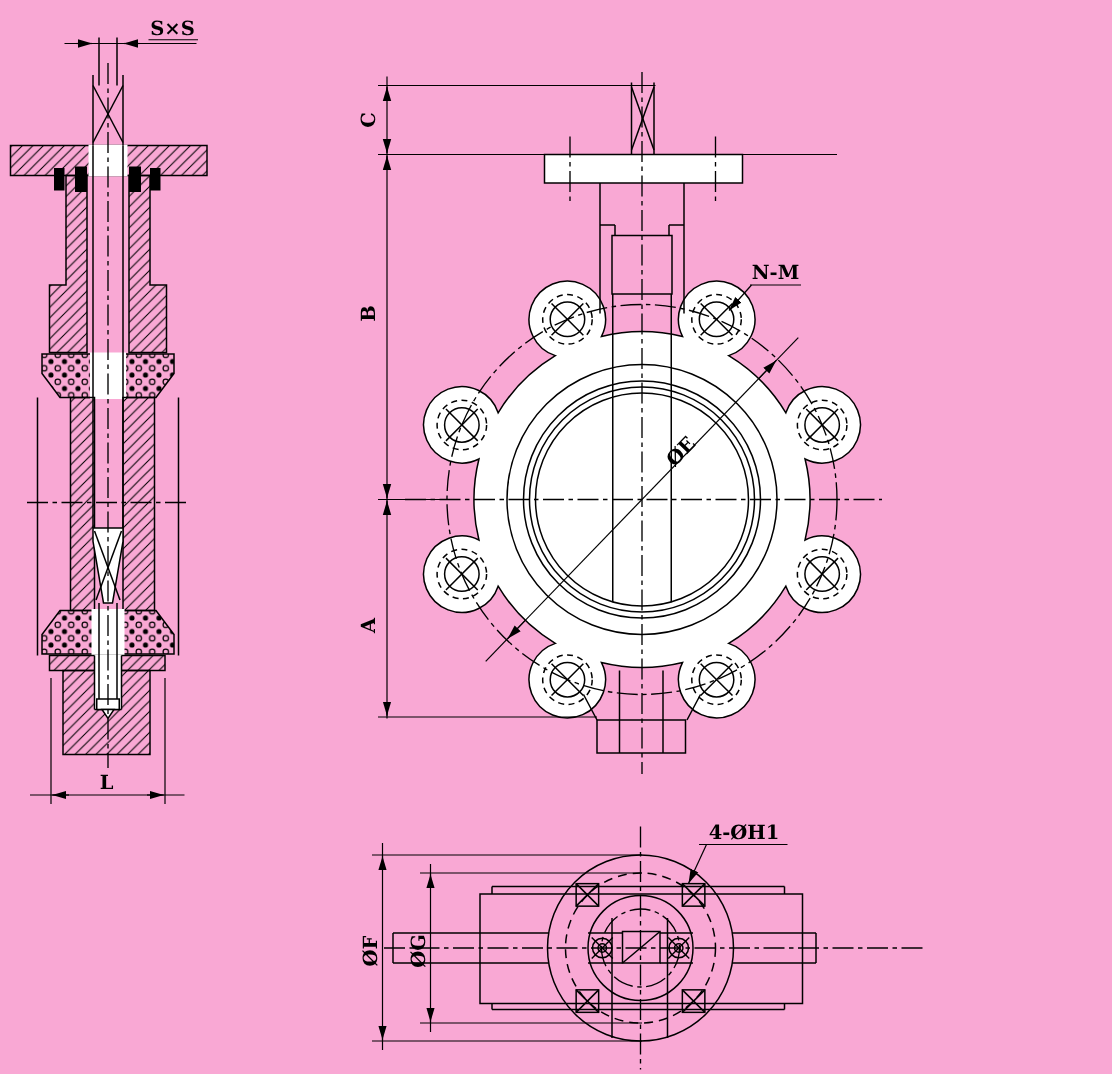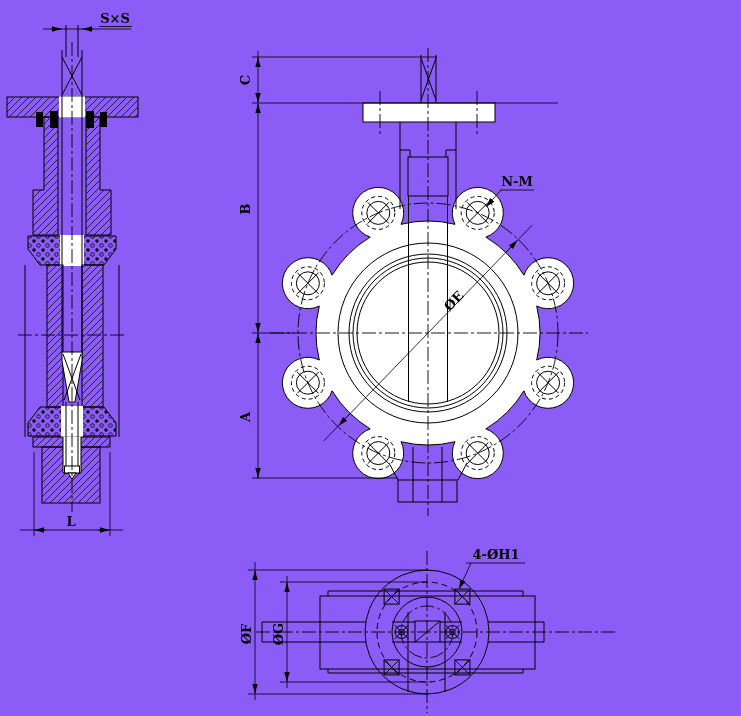--- a/index.html
+++ b/index.html
@@ -1,16 +1,16 @@
 <!DOCTYPE html>
 <html><head>
 <meta charset="utf-8">
 <style>
   html,body{margin:0;padding:0;background:#ffffff;}
-  .stage{width:741px;height:716px;background:#8b5cf6;position:relative;overflow:hidden;}
+  .stage{width:741px;height:716px;background:#f9a8d4;position:relative;overflow:hidden;}
   svg{display:block;}
   .lbl{font-family:"DejaVu Serif","Liberation Serif",serif;font-weight:bold;font-size:13px;fill:#000;}
   .ln{stroke:#000;stroke-width:1;fill:none;}
   .thin{stroke:#000;stroke-width:0.8;fill:none;}
   .cl{stroke:#000;stroke-width:0.9;fill:none;stroke-dasharray:14 3 3 3;}
 </style>
 </head>
 <body>
 
 <div class="stage">

